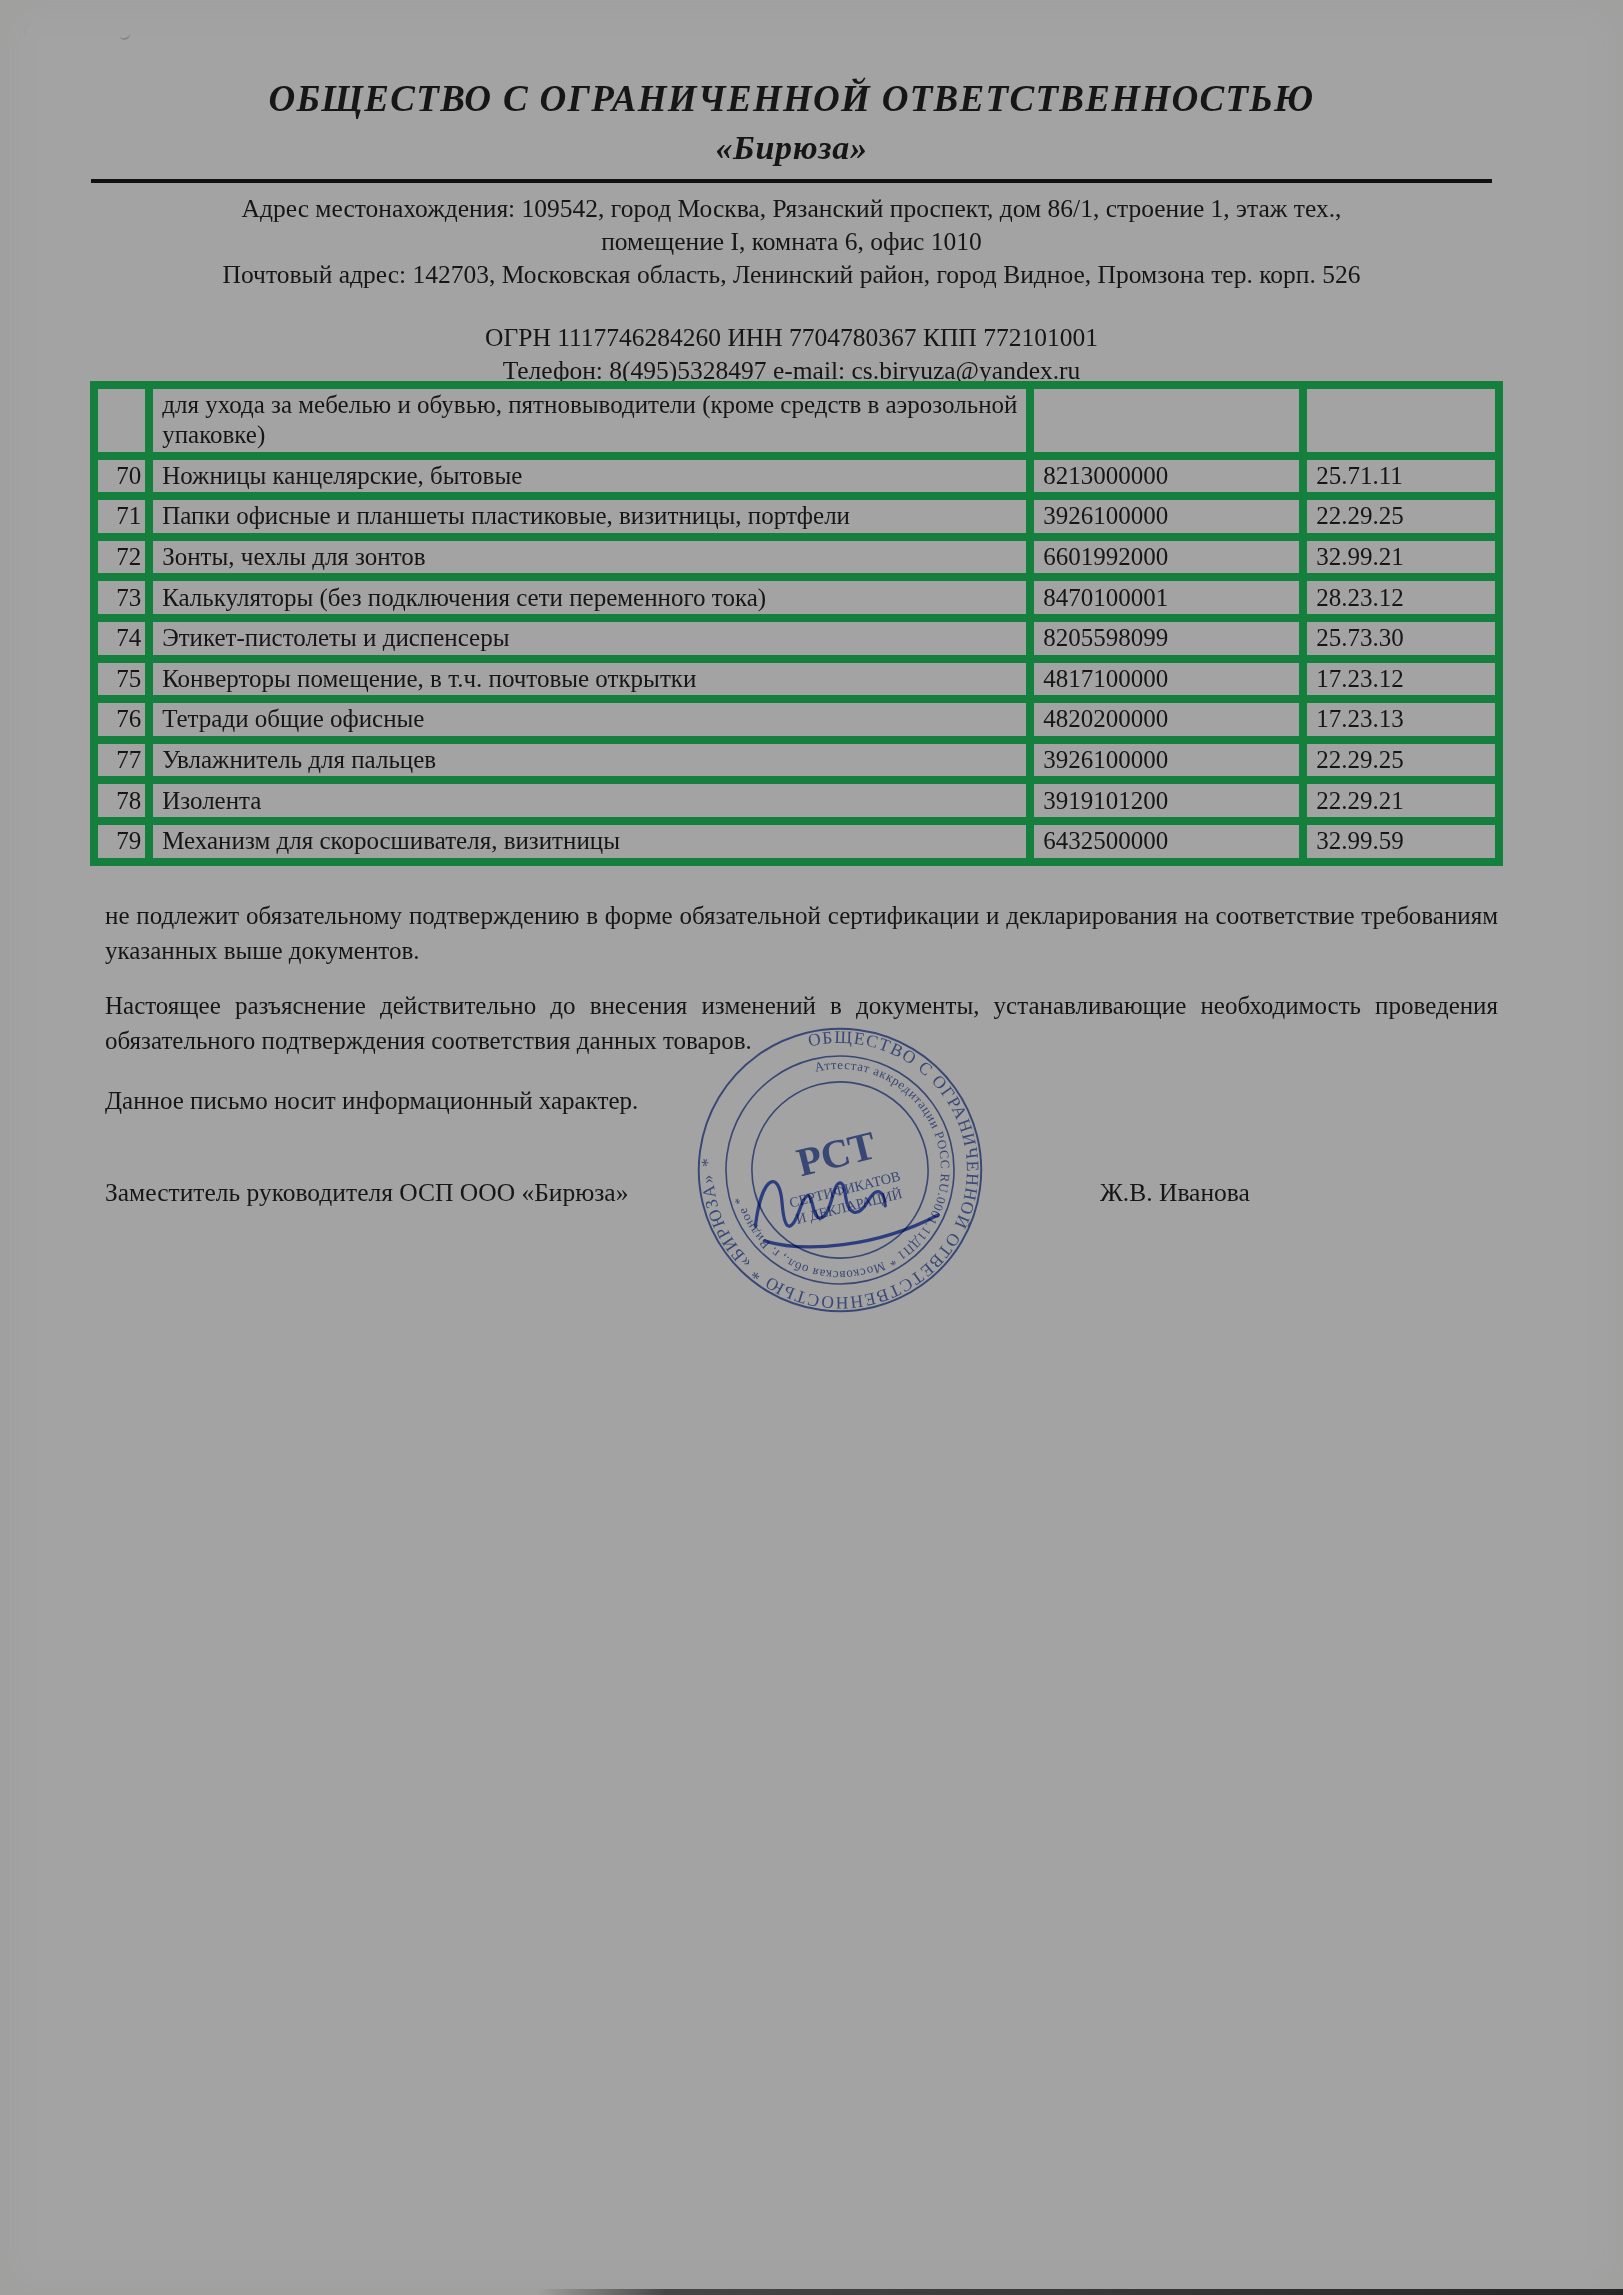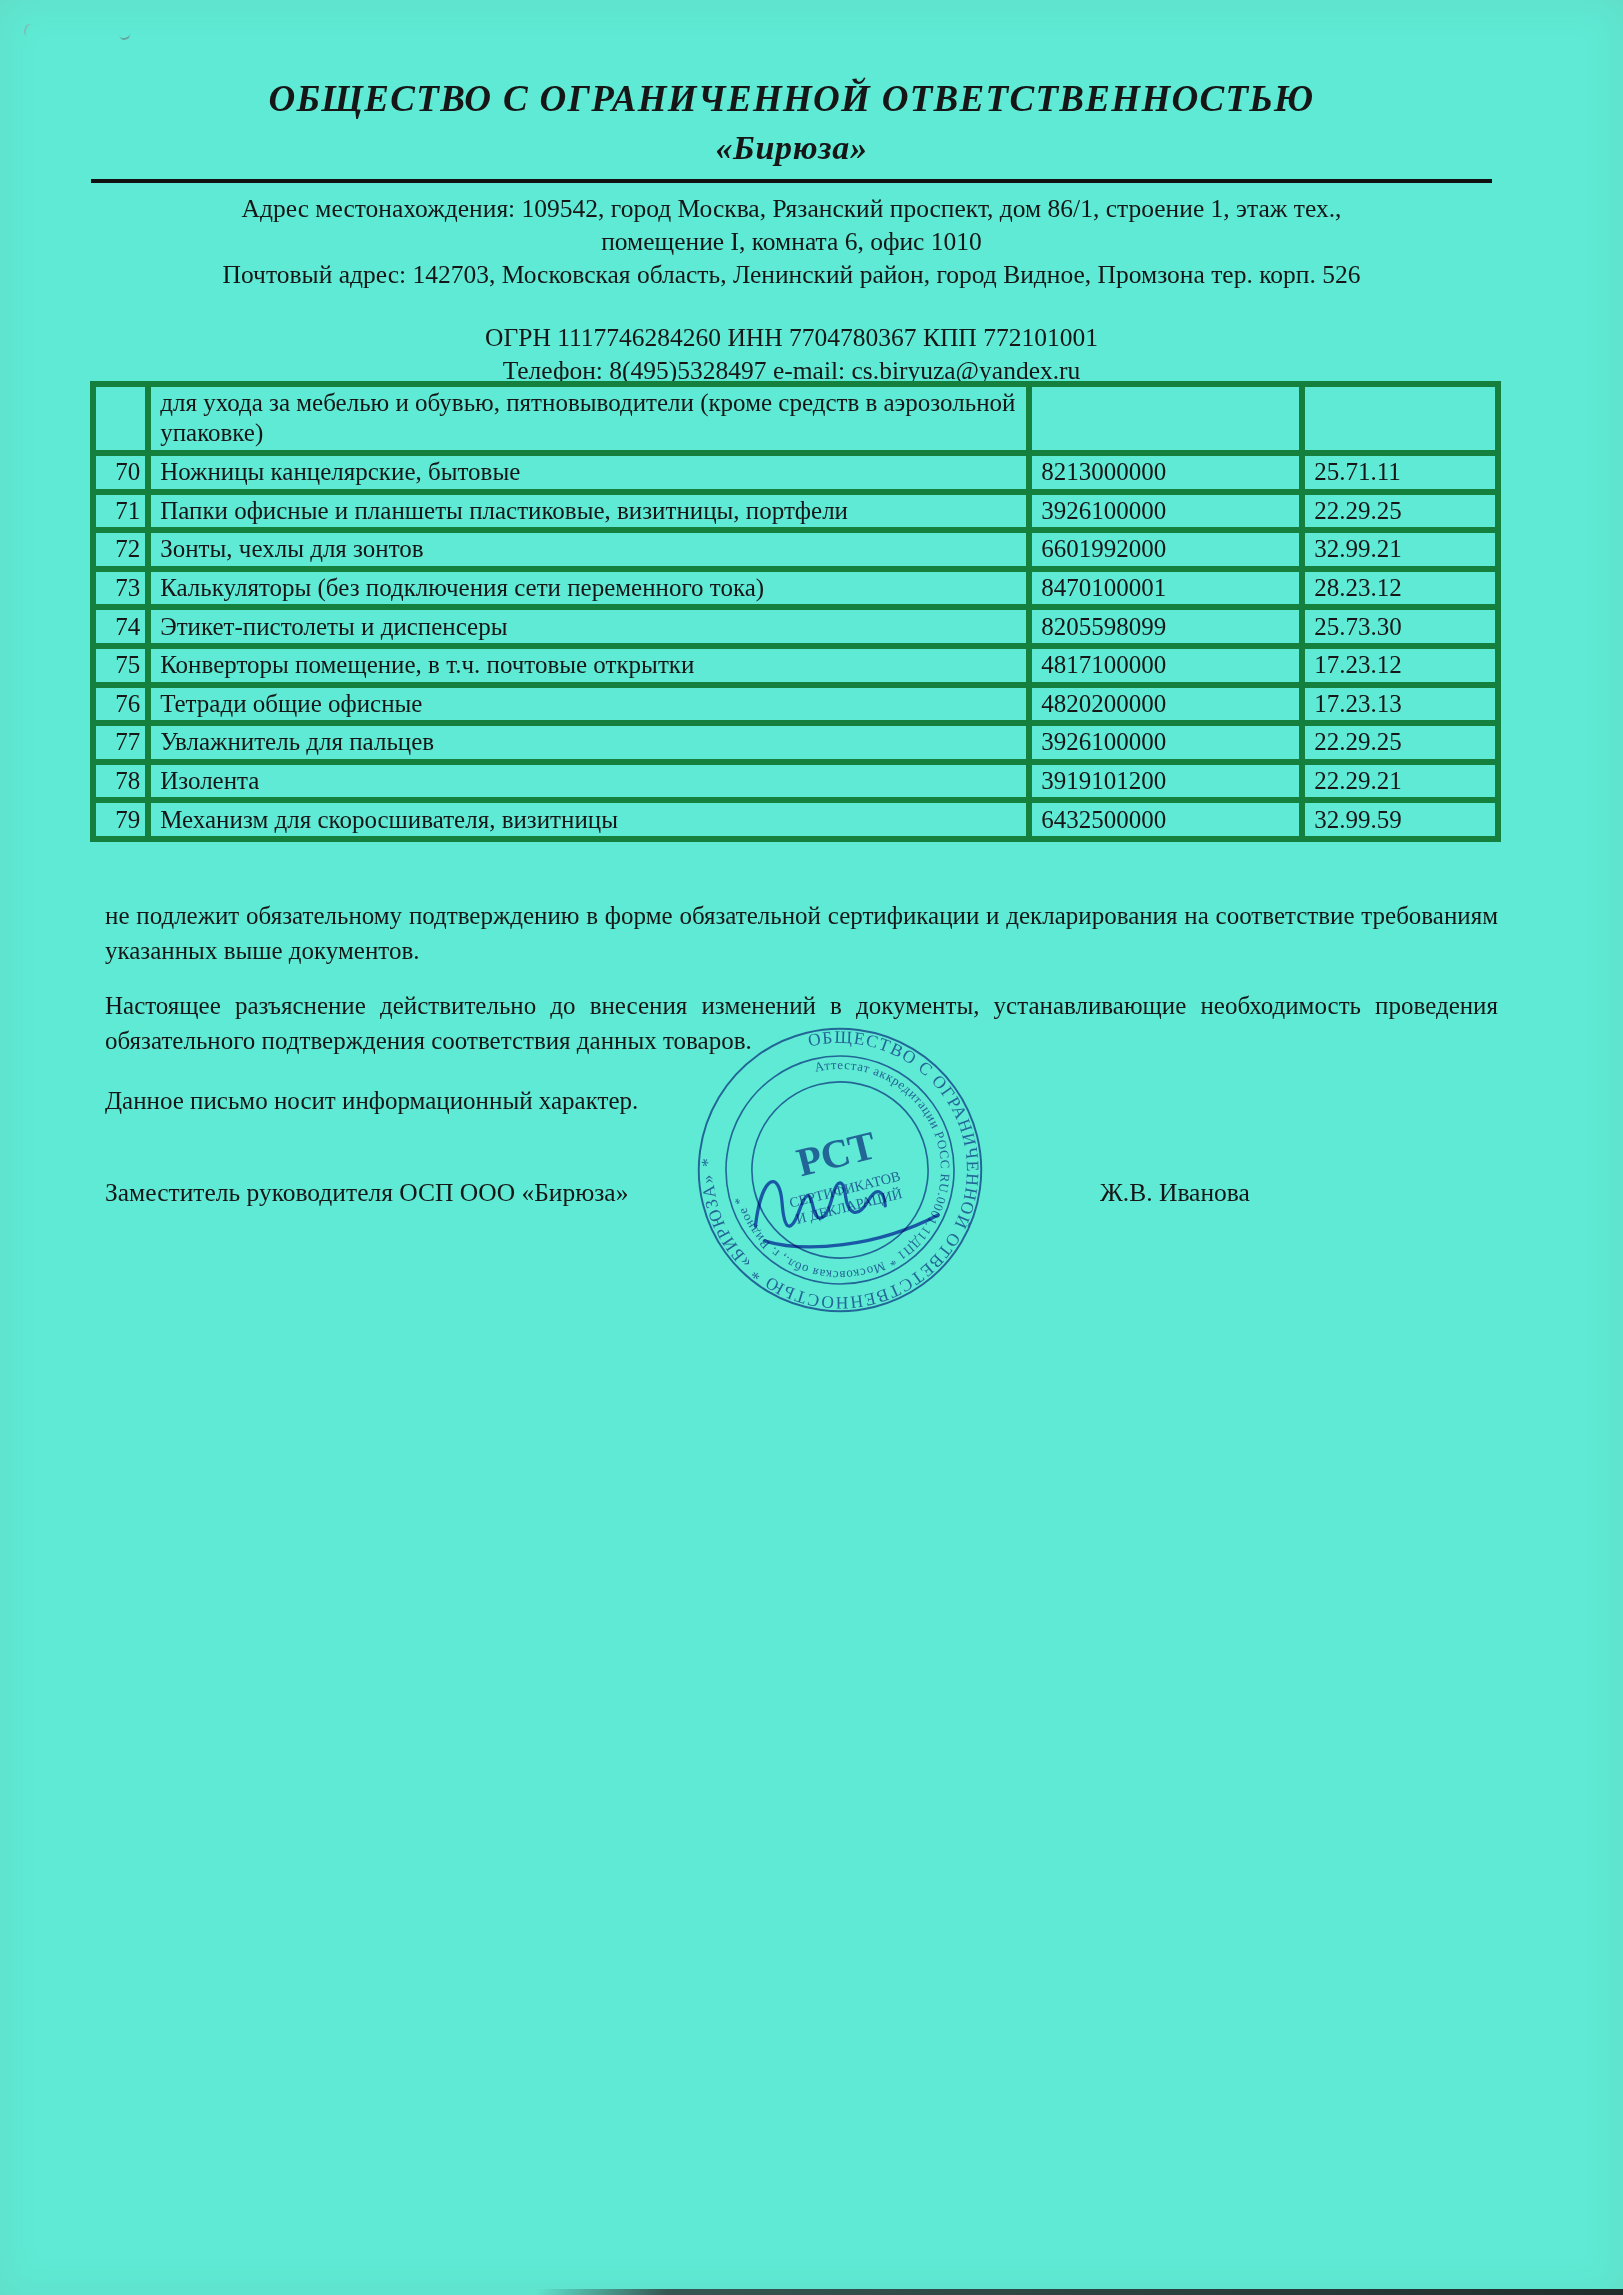--- a/index.html
+++ b/index.html
@@ -6,21 +6,21 @@
   body{
     width:1623px;height:2295px;
     background:#f4f4f1;
     font-family:"Liberation Serif","DejaVu Serif",serif;
     color:#161616;
     position:relative;
     overflow:hidden;
   }
   .page{
     position:absolute;left:0;top:0;width:1623px;height:2295px;
-    background:#5eead4;
+    background:#a3a3a3;
     box-shadow:inset 0 0 39px rgba(120,120,115,.12);
   }
   
   .header{position:absolute;left:59px;top:0;width:1465px;text-align:center;}
   .org-type{
     margin-top:77px;
     font-size:37px;font-weight:bold;font-style:italic;letter-spacing:1.3px;
   }
   .org-name{
     margin-top:9.2px;
@@ -33,21 +33,21 @@
   .addr-first{margin-top:9.2px;}
   .reg-block{margin-top:30px;font-size:25.5px;line-height:33px;}
   
   table.goods{
     position:absolute;left:90px;top:381px;
     border-collapse:collapse;table-layout:fixed;
     width:1406px;
     font-size:25px;
   }
   table.goods td{
-    border:6px solid #15803d;
+    border:8px solid #15803d;
     padding:1.3px 6.5px 1.3px 9.2px;
     vertical-align:top;
     line-height:30px;
     overflow:hidden;
     box-sizing:border-box;
   }
   table.goods td.c-num{text-align:center;padding-left:17px;padding-right:2.6px;margin-top:43px;}
   tr.row-cont td{height:69px;}
   tr.row-std td{height:32px;}
   

